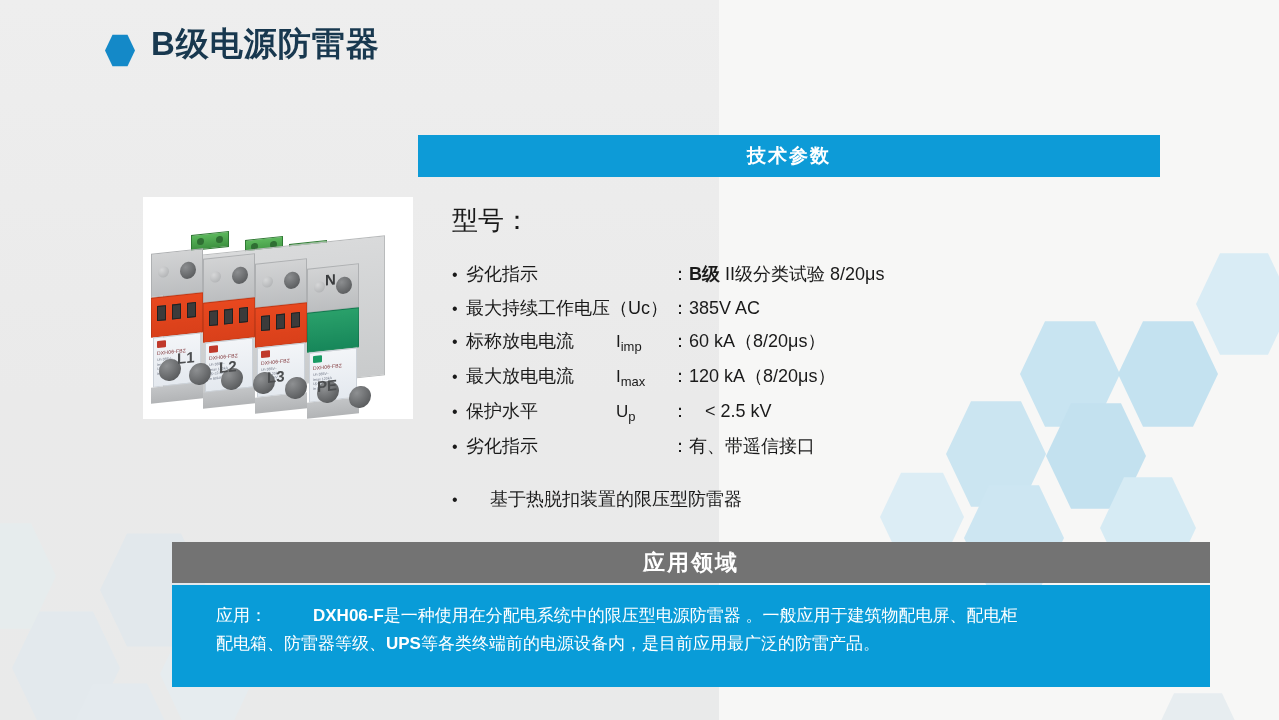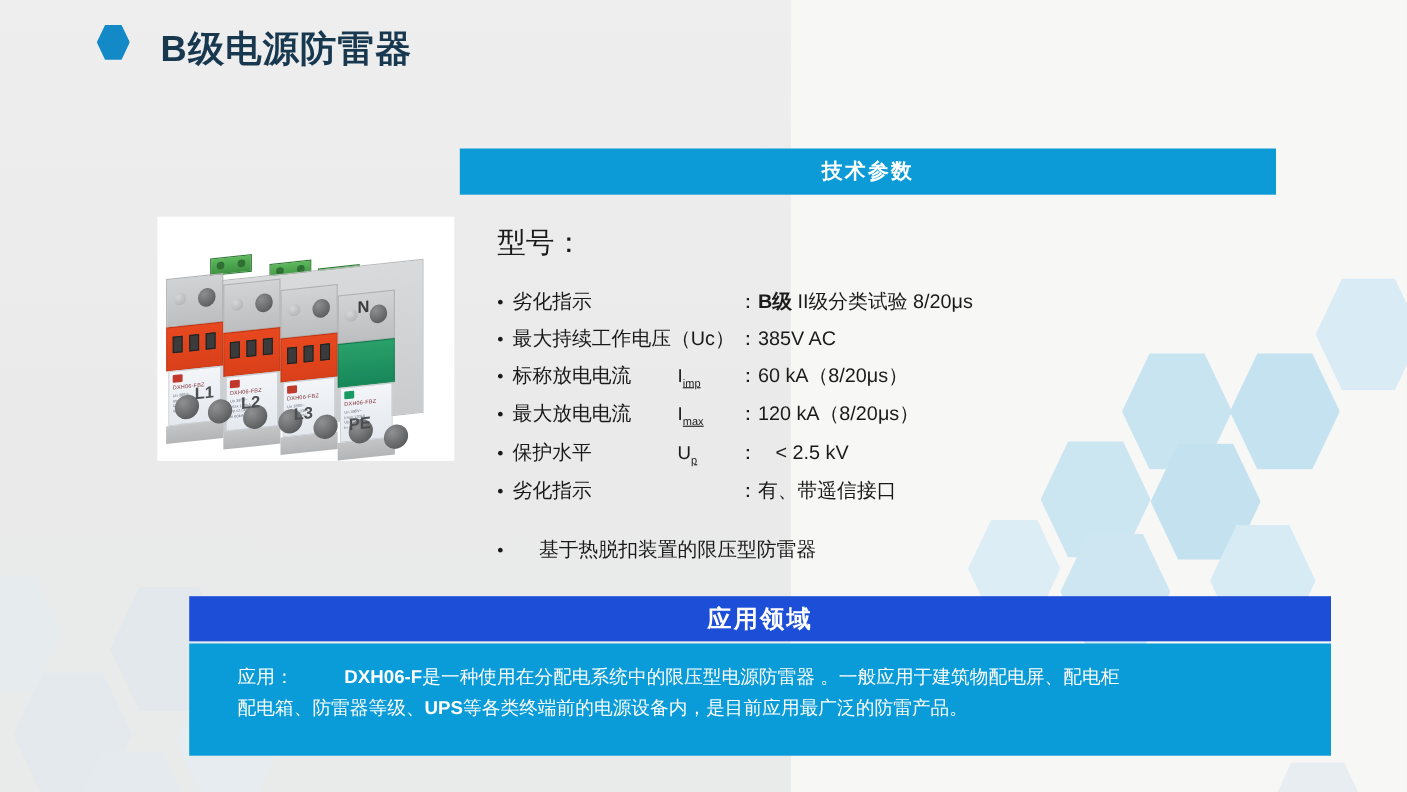--- a/index.html
+++ b/index.html
@@ -23,22 +23,22 @@
     position: absolute; top: 0; left: 0; width: 760px; height: 720px;
     background: linear-gradient(180deg,#eeeeee 0%, #eaeaea 55%, #e9eaea 100%);
   }
   .hexlayer { position: absolute; inset: 0; pointer-events: none; }
   .hex {
     position: absolute;
     clip-path: polygon(25% 3%, 75% 3%, 100% 50%, 75% 97%, 25% 97%, 0% 50%);
   }
   
   .title-row {
-    position: absolute; left: 88px; top: 22px;
-    display: flex; align-items: flex-start; gap: 28px;
+    position: absolute; left: 105px; top: 22px;
+    display: flex; align-items: flex-end; gap: 16px;
   }
   .hex-bullet {
     width: 30px; height: 33px;
     background: #1489c8;
     clip-path: polygon(25% 2%, 75% 2%, 100% 50%, 75% 98%, 25% 98%, 0% 50%);
     border-radius: 3px;
   }
   .title-text {
     font-size: 33px; font-weight: bold; color: #18384f;
     letter-spacing: 1px; white-space: nowrap;
@@ -73,34 +73,34 @@
   .spec-row {
     display: flex; align-items: baseline;
     font-size: 18px; color: #1a1a1a;
     margin-bottom: 9.5px; white-space: nowrap;
   }
   .spec-dot {
     width: 14px; flex: 0 0 14px; font-size: 16px; line-height: 1; color: #1a1a1a;
   }
   .spec-name { display: inline-block; }
   .spec-sym { display: inline-block; font-size: 17px; }
-  .spec-sym sub { font-size: 10px; text-decoration: underline; }
+  .spec-sym sub { font-size: 13px; }
   .spec-colon { display: inline-block; text-align: left; }
   .spec-val { display: inline-block; }
   .spec-val b { font-weight: bold; }
   .w-name  { width: 150px; }
   .w-name2 { width: 205px; }
   .w-sym   { width: 55px; }
   .last-row { margin-top: 1px; }
   .last-row .spec-name { padding-left: 24px; margin-top: 20px; }
   
   .app-header {
     position: absolute; left: 172px; top: 542px;
     width: 1038px; height: 41px;
-    background: #1d4ed8;
+    background: #737373;
     display: flex; align-items: center; justify-content: center;
   }
   .app-header-text {
     color: #ffffff; font-size: 22px; font-weight: bold; letter-spacing: 2px;
   }
   .app-body {
     position: absolute; left: 172px; top: 585px;
     width: 1038px; height: 102px;
     background: #099cd8;
     padding: 17px 14px 0 44px;

